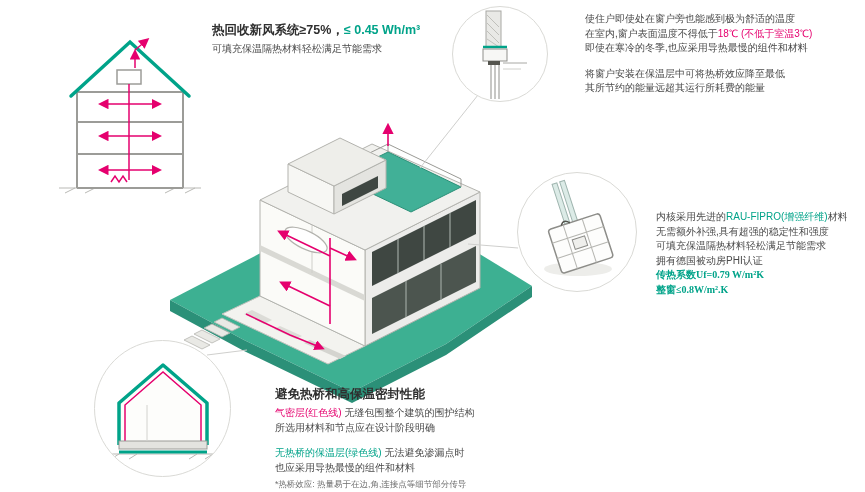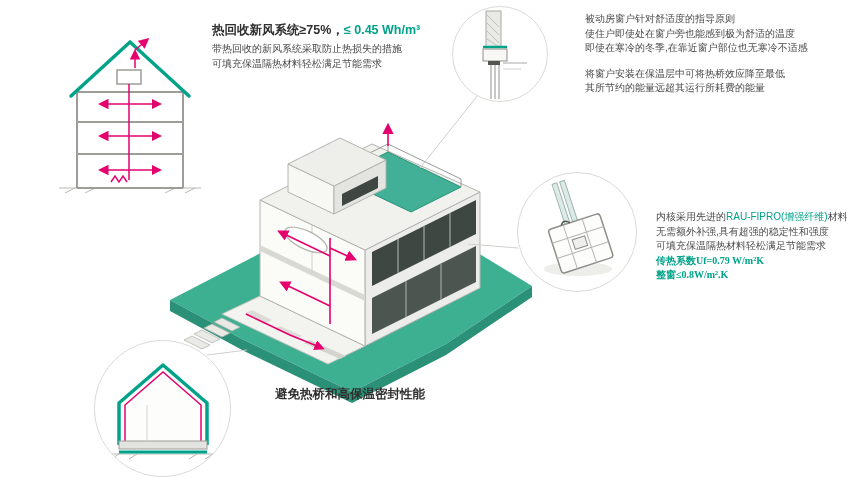--- a/index.html
+++ b/index.html
@@ -153,21 +153,20 @@
       <line x1="74" y1="140" x2="104" y2="140" marker-end="url(#av)"></line>
       <path d="M56,152 l4,-6 l4,6 l4,-6 l4,6"></path>
     </g>
   </svg>
 
   <div class="callout" style="left:212px;top:22px;width:275px">
     <div class="title">
       <span>热回收新风系统≥75%，</span><span class="green">≤ 0.45 Wh/m³</span>
     </div>
     <div class="body">
-      <div>带热回收的新风系统采取防止热损失的措施</div>
       <div>可填充保温隔热材料轻松满足节能需求</div>
     </div>
   </div>
 
   <div class="circle" style="left:452px;top:6px;width:96px;height:96px">
     <svg width="94" height="94" viewBox="0 0 94 94">
       <rect x="33" y="4" width="15" height="36" fill="#e9e9e6" stroke="#a8a8a4" stroke-width="1"></rect>
       <g stroke="#b5b5b0" stroke-width="0.8">
         <line x1="34" y1="8" x2="46" y2="20"></line>
         <line x1="34" y1="16" x2="46" y2="28"></line>
@@ -182,23 +181,25 @@
         <line x1="42" y1="58" x2="42" y2="92"></line>
         <line x1="46" y1="58" x2="46" y2="92"></line>
       </g>
       <line x1="50" y1="56" x2="74" y2="56" stroke="#a8a8a4" stroke-width="1"></line>
       <line x1="50" y1="62" x2="68" y2="62" stroke="#d0d0cc" stroke-width="1"></line>
     </svg>
   </div>
 
   <div class="callout" style="left:585px;top:12px;width:278px">
     <div class="body">
-      <div>被动房窗户针对舒适度的指导原则</div>
       <div>使住户即使处在窗户旁也能感到极为舒适的温度</div>
-      <div>即使在寒冷的冬季,在靠近窗户部位也无寒冷不适感</div>
+      <div>
+        <span>在室内,窗户表面温度不得低于</span><span class="red">18℃ (不低于室温3℃)</span>
+      </div>
+      <div>即使在寒冷的冬季,也应采用导热最慢的组件和材料</div>
       <div class="gap"></div>
       <div>将窗户安装在保温层中可将热桥效应降至最低</div>
       <div>其所节约的能量远超其运行所耗费的能量</div>
     </div>
   </div>
 
   <div class="circle" style="left:517px;top:172px;width:120px;height:120px">
     <svg width="118" height="118" viewBox="0 0 118 118">
       <ellipse cx="60" cy="96" rx="34" ry="7" fill="#ededea"></ellipse>
       <g transform="rotate(-18 59 59)">
@@ -217,20 +218,21 @@
     </svg>
   </div>
 
   <div class="callout" style="left:656px;top:210px;width:210px">
     <div class="body">
       <div>
         <span>内核采用先进的</span><span class="green">RAU-FIPRO(增强纤维)</span><span>材料</span>
       </div>
       <div>无需额外补强,具有超强的稳定性和强度</div>
       <div>可填充保温隔热材料轻松满足节能需求</div>
+      <div>拥有德国被动房PHI认证</div>
       <div class="green bold">传热系数Uf=0.79 W/m²K</div>
       <div class="green bold">整窗≤0.8W/m².K</div>
     </div>
   </div>
 
   <div class="circle" style="left:94px;top:340px;width:137px;height:137px">
     <svg width="135" height="135" viewBox="0 0 135 135">
 
       <g stroke="#b9b9b5" stroke-width="1">
         <line x1="10" y1="113" x2="126" y2="113"></line>
@@ -245,15 +247,27 @@
       <path d="M30,100 L30,64 L68,31 L106,64 L106,100" fill="none" stroke="#e5006e" stroke-width="1.5"></path>
 
       <rect x="24" y="100" width="88" height="8" fill="#e3e3df" stroke="#9c9c98" stroke-width="1"></rect>
       <line x1="24" y1="111" x2="112" y2="111" stroke="#00a389" stroke-width="3"></line>
       <line x1="52" y1="64" x2="52" y2="100" stroke="#d2d2ce" stroke-width="1"></line>
     </svg>
   </div>
 
   <div class="callout" style="left:275px;top:386px;width:250px">
     <div class="title">避免热桥和高保温密封性能</div>
+    <div class="body">
+      <div>
+        <span class="red">气密层(红色线)</span><span> 无缝包围整个建筑的围护结构</span>
+      </div>
+      <div>所选用材料和节点应在设计阶段明确</div>
+      <div class="gap"></div>
+      <div>
+        <span class="green">无热桥的保温层(绿色线)</span><span> 无法避免渗漏点时</span>
+      </div>
+      <div>也应采用导热最慢的组件和材料</div>
+      <div class="note">*热桥效应: 热量易于在边,角,连接点等细节部分传导</div>
+    </div>
   </div>
 
 </div>
 
 </body></html>

